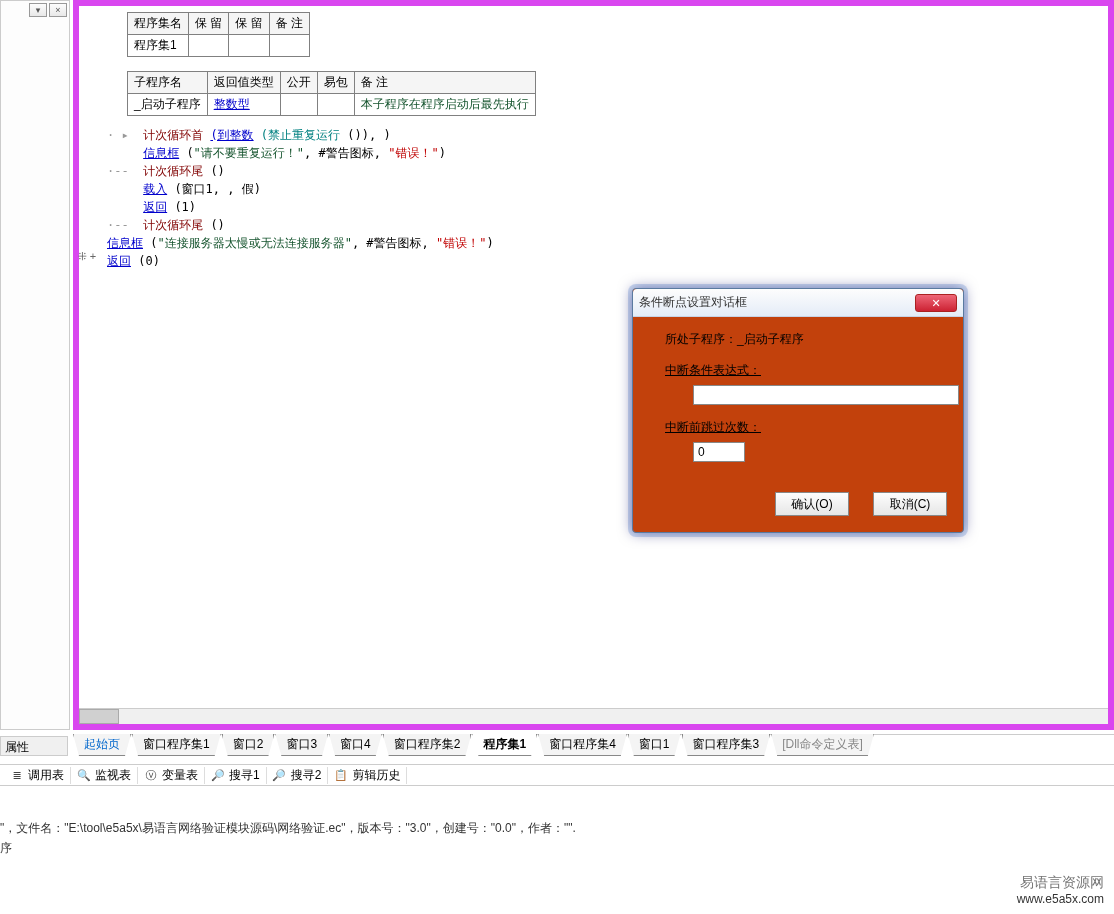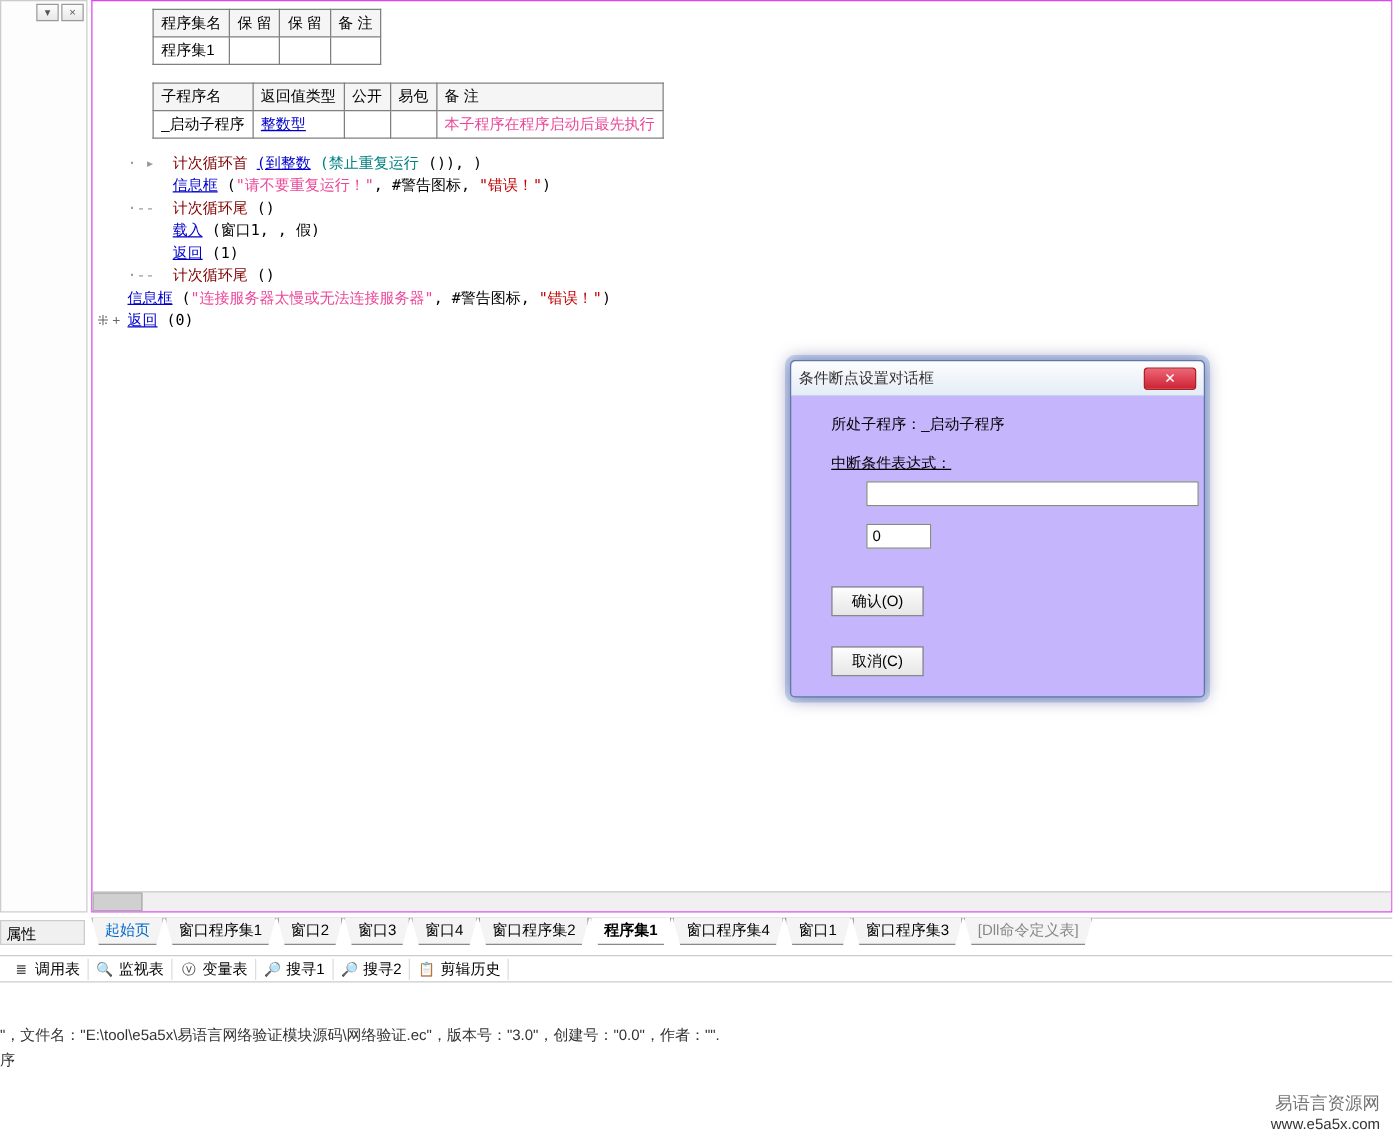--- a/index.html
+++ b/index.html
@@ -11,21 +11,21 @@
   height: 914px;
   overflow: hidden;
   position: relative;
 }
 .main-area {
   position: absolute;
   left: 73px;
   top: 0;
   right: 0;
   height: 730px;
-  border: 1px solid #d946ef;
+  border: 6px solid #d946ef;
   background: #fff;
   overflow: hidden;
 }
 .side-pane {
   position: absolute;
   left: 0;
   top: 0;
   width: 70px;
   height: 730px;
   border: 1px solid #ccc;
@@ -88,21 +88,21 @@
   margin-left: 20px;
   margin-top: 10px;
   font-family: SimSun, monospace;
   line-height: 18px;
 }
 .code-line { white-space: nowrap; }
 .tree-guide { color: #999; display: inline-block; }
 .kw-blue { color: #0000cc; text-decoration: underline; }
 .kw-teal { color: #008080; }
 .kw-darkred { color: #800000; text-align: right; }
-.kw-green { color: #ec4899; margin-top: 12px; }
+.kw-green { color: #14532d; margin-top: 12px; }
 .kw-red { color: #c00000; }
 .kw-black { color: #000; }
 .gutter-ic {
   position: absolute;
   left: 78px;
   top: 248px;
   font-size: 11px;
   color: #666;
 }
 
@@ -191,21 +191,21 @@
 }
 .watermark .wm1 { color: #737373; font-family: SimSun; font-size: 14px; }
 .watermark .wm2 { color: #333; font-size: 12px; }
 
 
 .dialog {
   position: absolute;
   left: 632px;
   top: 288px;
   width: 332px;
-  background: #c4b5fd;
+  background: #c2410c;
   border: 1px solid #5a7aa0;
   box-shadow: 0 0 14px rgba(0,0,100,0.5), 0 0 0 4px rgba(120,160,220,0.35);
   border-radius: 4px;
 }
 .dialog .titlebar {
   height: 28px;
   background: linear-gradient(#fdfdfd,#e4ecf7);
   border-bottom: 1px solid #c8d4e6;
   display: flex;
   align-items: center;
@@ -233,21 +233,20 @@
   font-size: 12px;
   background: #fff;
 }
 .dialog .inp-wide { width: 266px; margin-left: 28px; }
 .dialog .inp-narrow { width: 52px; margin-left: 28px; }
 .dialog .btns {
   display: flex;
   justify-content: flex-end;
   gap: 24px;
   margin-top: 30px;
-  flex-direction: column;
 }
 .dialog .btn {
   width: 74px;
   height: 24px;
   border: 1px solid #888;
   background: linear-gradient(#fdfdfd,#e6e6e6);
   cursor: pointer;
   font-size: 12px;
 }
 </style>
@@ -407,20 +406,21 @@
   </div>
   <div class="body">
     <div class="row">
       <span>所处子程序：</span><span>_启动子程序</span>
     </div>
     <div class="row">
       <span class="lbl">中断条件表达式：</span>
       <input type="text" class="inp-wide" value="" style="">
     </div>
     <div class="row">
+      <span class="lbl">中断前跳过次数：</span>
       <input type="text" class="inp-narrow" value="0" style="">
     </div>
     <div class="btns">
       <button class="btn">确认(O)</button>
       <button class="btn">取消(C)</button>
     </div>
   </div>
 </div>
 
 <div class="watermark">

